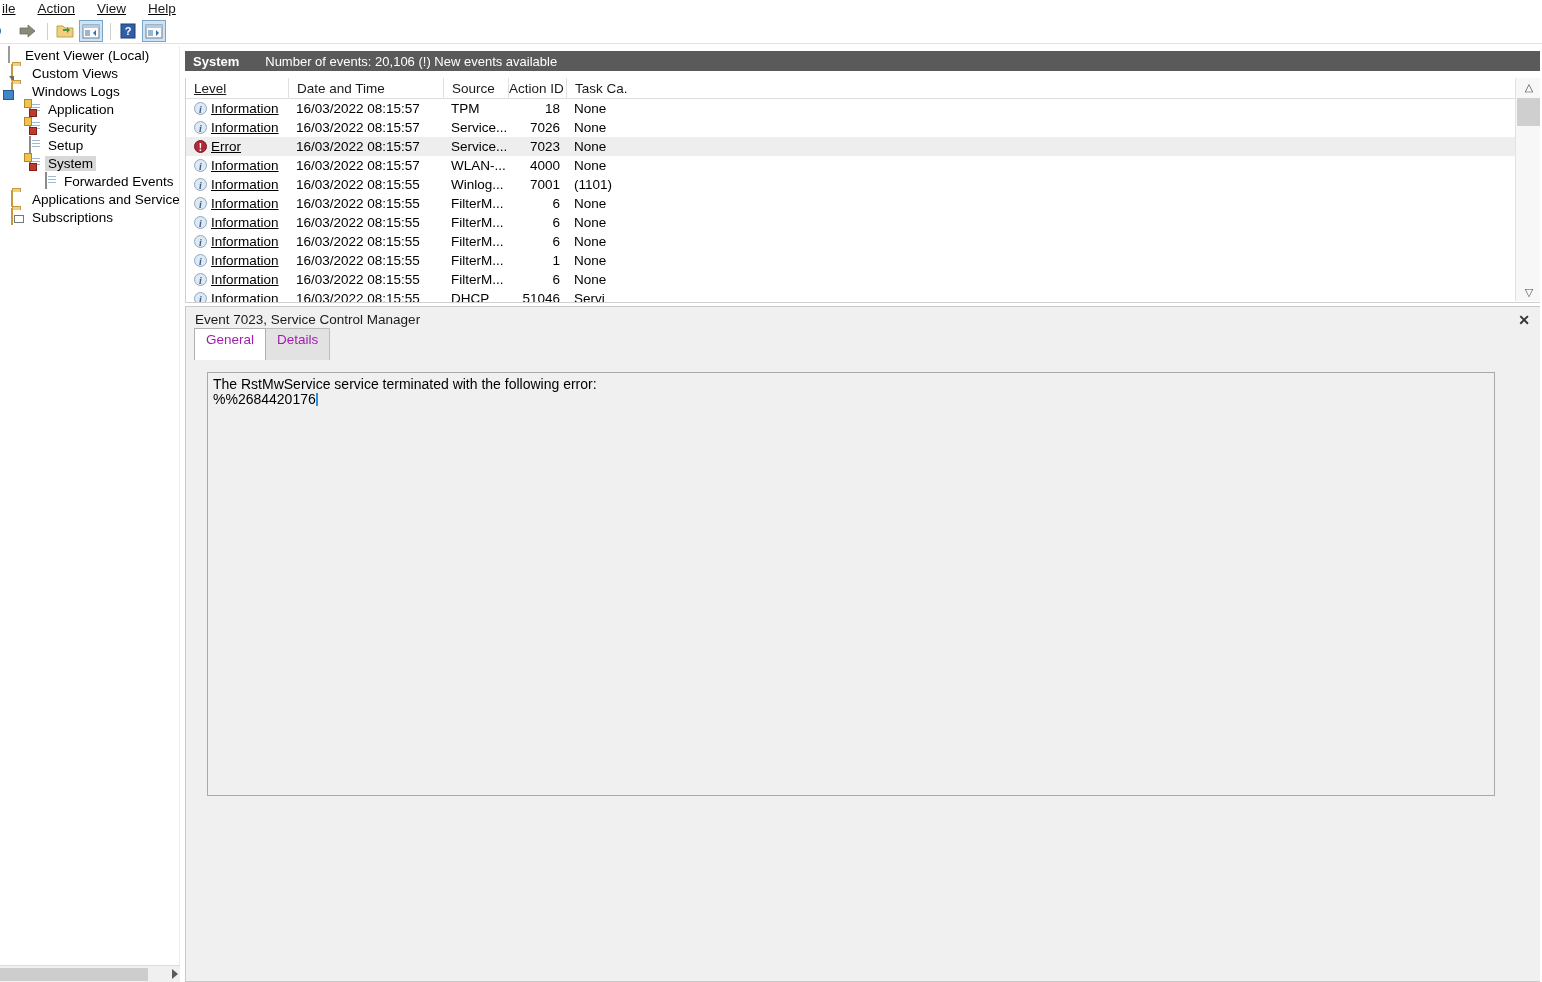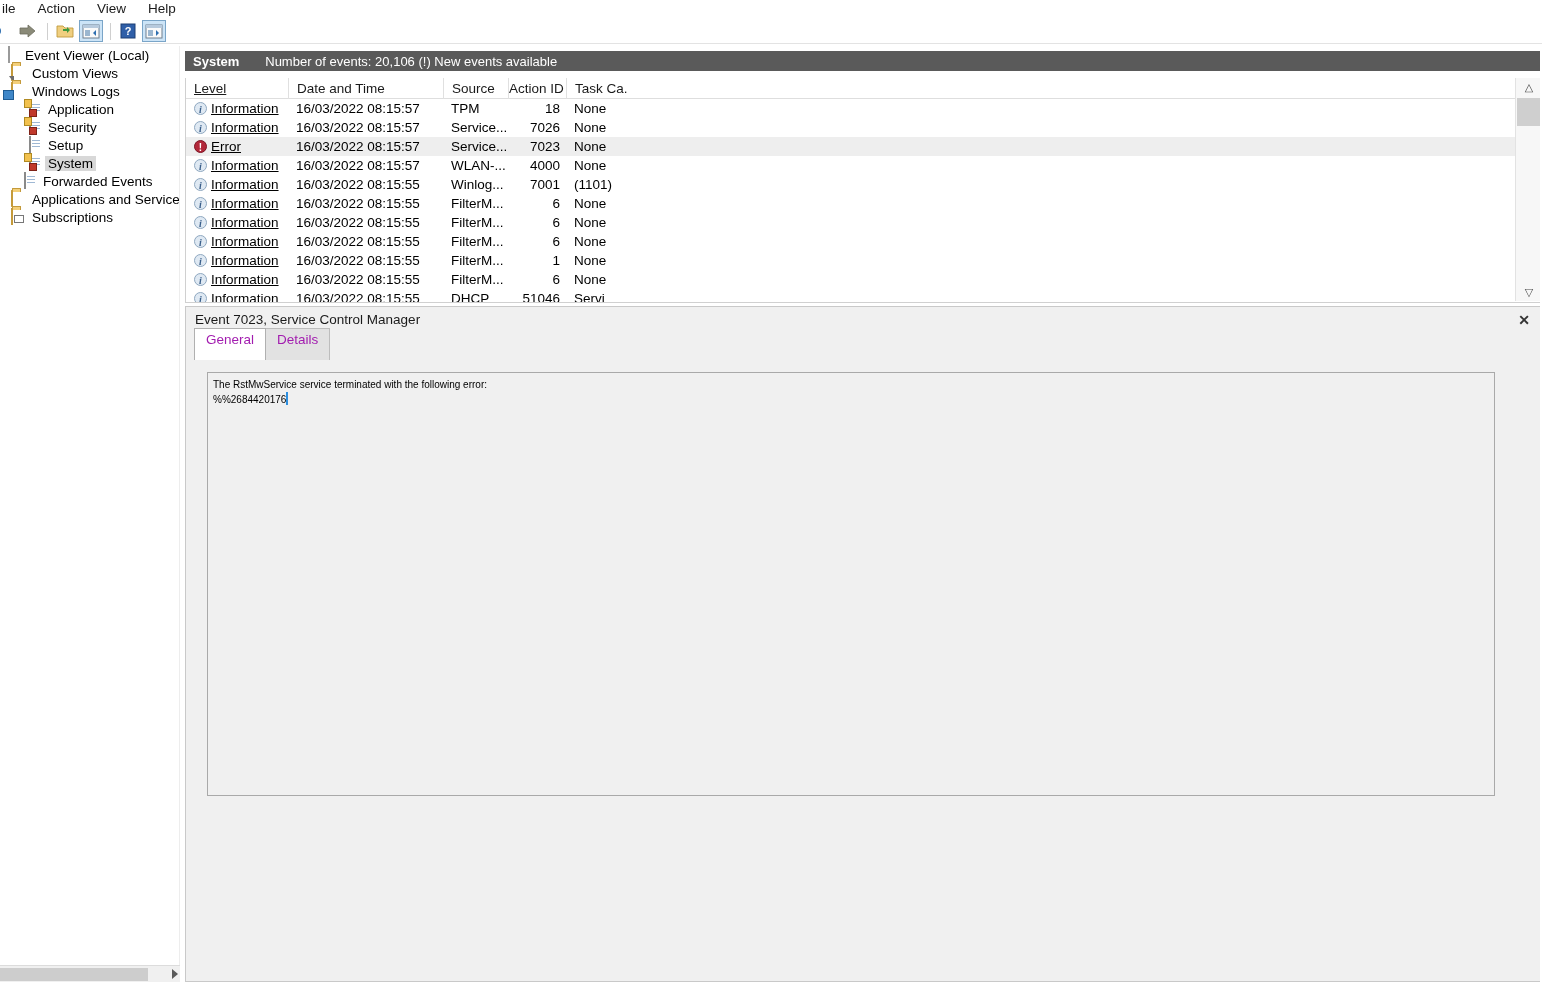--- a/index.html
+++ b/index.html
@@ -12,20 +12,21 @@
     font-size: 13px;
     color: #000000;
   }
 
   
   #menubar {
     position: absolute; left: 0; top: 0; width: 1542px; height: 18px;
     background: #ffffff;
     display: flex; align-items: center;
     overflow: hidden;
+    text-decoration: underline;
   }
   .menu-item {
     font-size: 13.5px; color: #1a1a1a;
     padding: 0 11px; line-height: 18px; white-space: nowrap;
     cursor: default;
   }
   #menu-file { margin-left: -9px; }
 
   
   #toolbar {
@@ -178,21 +179,21 @@
     line-height: 17px; border: 1px solid #bdbdbd; border-bottom: none;
     background: #e2e2e2; color: #a21caf; cursor: default; margin-right: -1px;
   }
   .tab.active { background: #ffffff; border-color: #b0b0b0; position: relative; z-index: 2; }
   #msgbox {
     position: absolute; left: 21px; top: 65px;
     width: 1288px; height: 424px;
     background: #f0f0f0; border: 1px solid #a9a9a9;
     padding: 4px 5px; overflow: hidden;
   }
-  #msgbox .line { font-size: 10px; color: #000; line-height: 15px; white-space: pre; }
+  #msgbox .line { font-size: 14px; color: #000; line-height: 15px; white-space: pre; }
   #msgbox .caret {
     display: inline-block; width: 2px; height: 13px;
     background: #2d8fe0; vertical-align: -2px;
   }
 
   
   #right-edge { position: absolute; right: 0; top: 46px; width: 2px; height: 936px; background: #fff; }
 </style>
 </head>
 <body>
@@ -277,21 +278,21 @@
   <div class="tree-row" style="padding-left:27px;">
     <span class="tree-ico"><span class="ico-doc"><i class="ln" style="top:3px"></i><i class="ln" style="top:6px"></i><i class="ln" style="top:9px"></i></span></span>
     <span class="tr-label">Setup</span>
   </div>
 
   <div class="tree-row selected" style="padding-left:27px;">
     <span class="tree-ico"><span class="ico-doc badge"><i class="ln" style="top:3px"></i><i class="ln" style="top:6px"></i><i class="ln" style="top:9px"></i></span></span>
     <span class="tr-label">System</span>
   </div>
 
-  <div class="tree-row" style="padding-left:22px;">
+  <div class="tree-row" style="padding-left:43px;">
     <span class="tree-ico"><span class="ico-doc"><i class="ln" style="top:3px"></i><i class="ln" style="top:6px"></i><i class="ln" style="top:9px"></i></span></span>
     <span class="tr-label">Forwarded Events</span>
   </div>
 
   <div class="tree-row" style="padding-left:11px;">
     <span class="tree-ico"><span class="ico-folder"></span></span>
     <span class="tr-label">Applications and Services Lo</span>
   </div>
 
   <div class="tree-row" style="padding-left:11px;">

